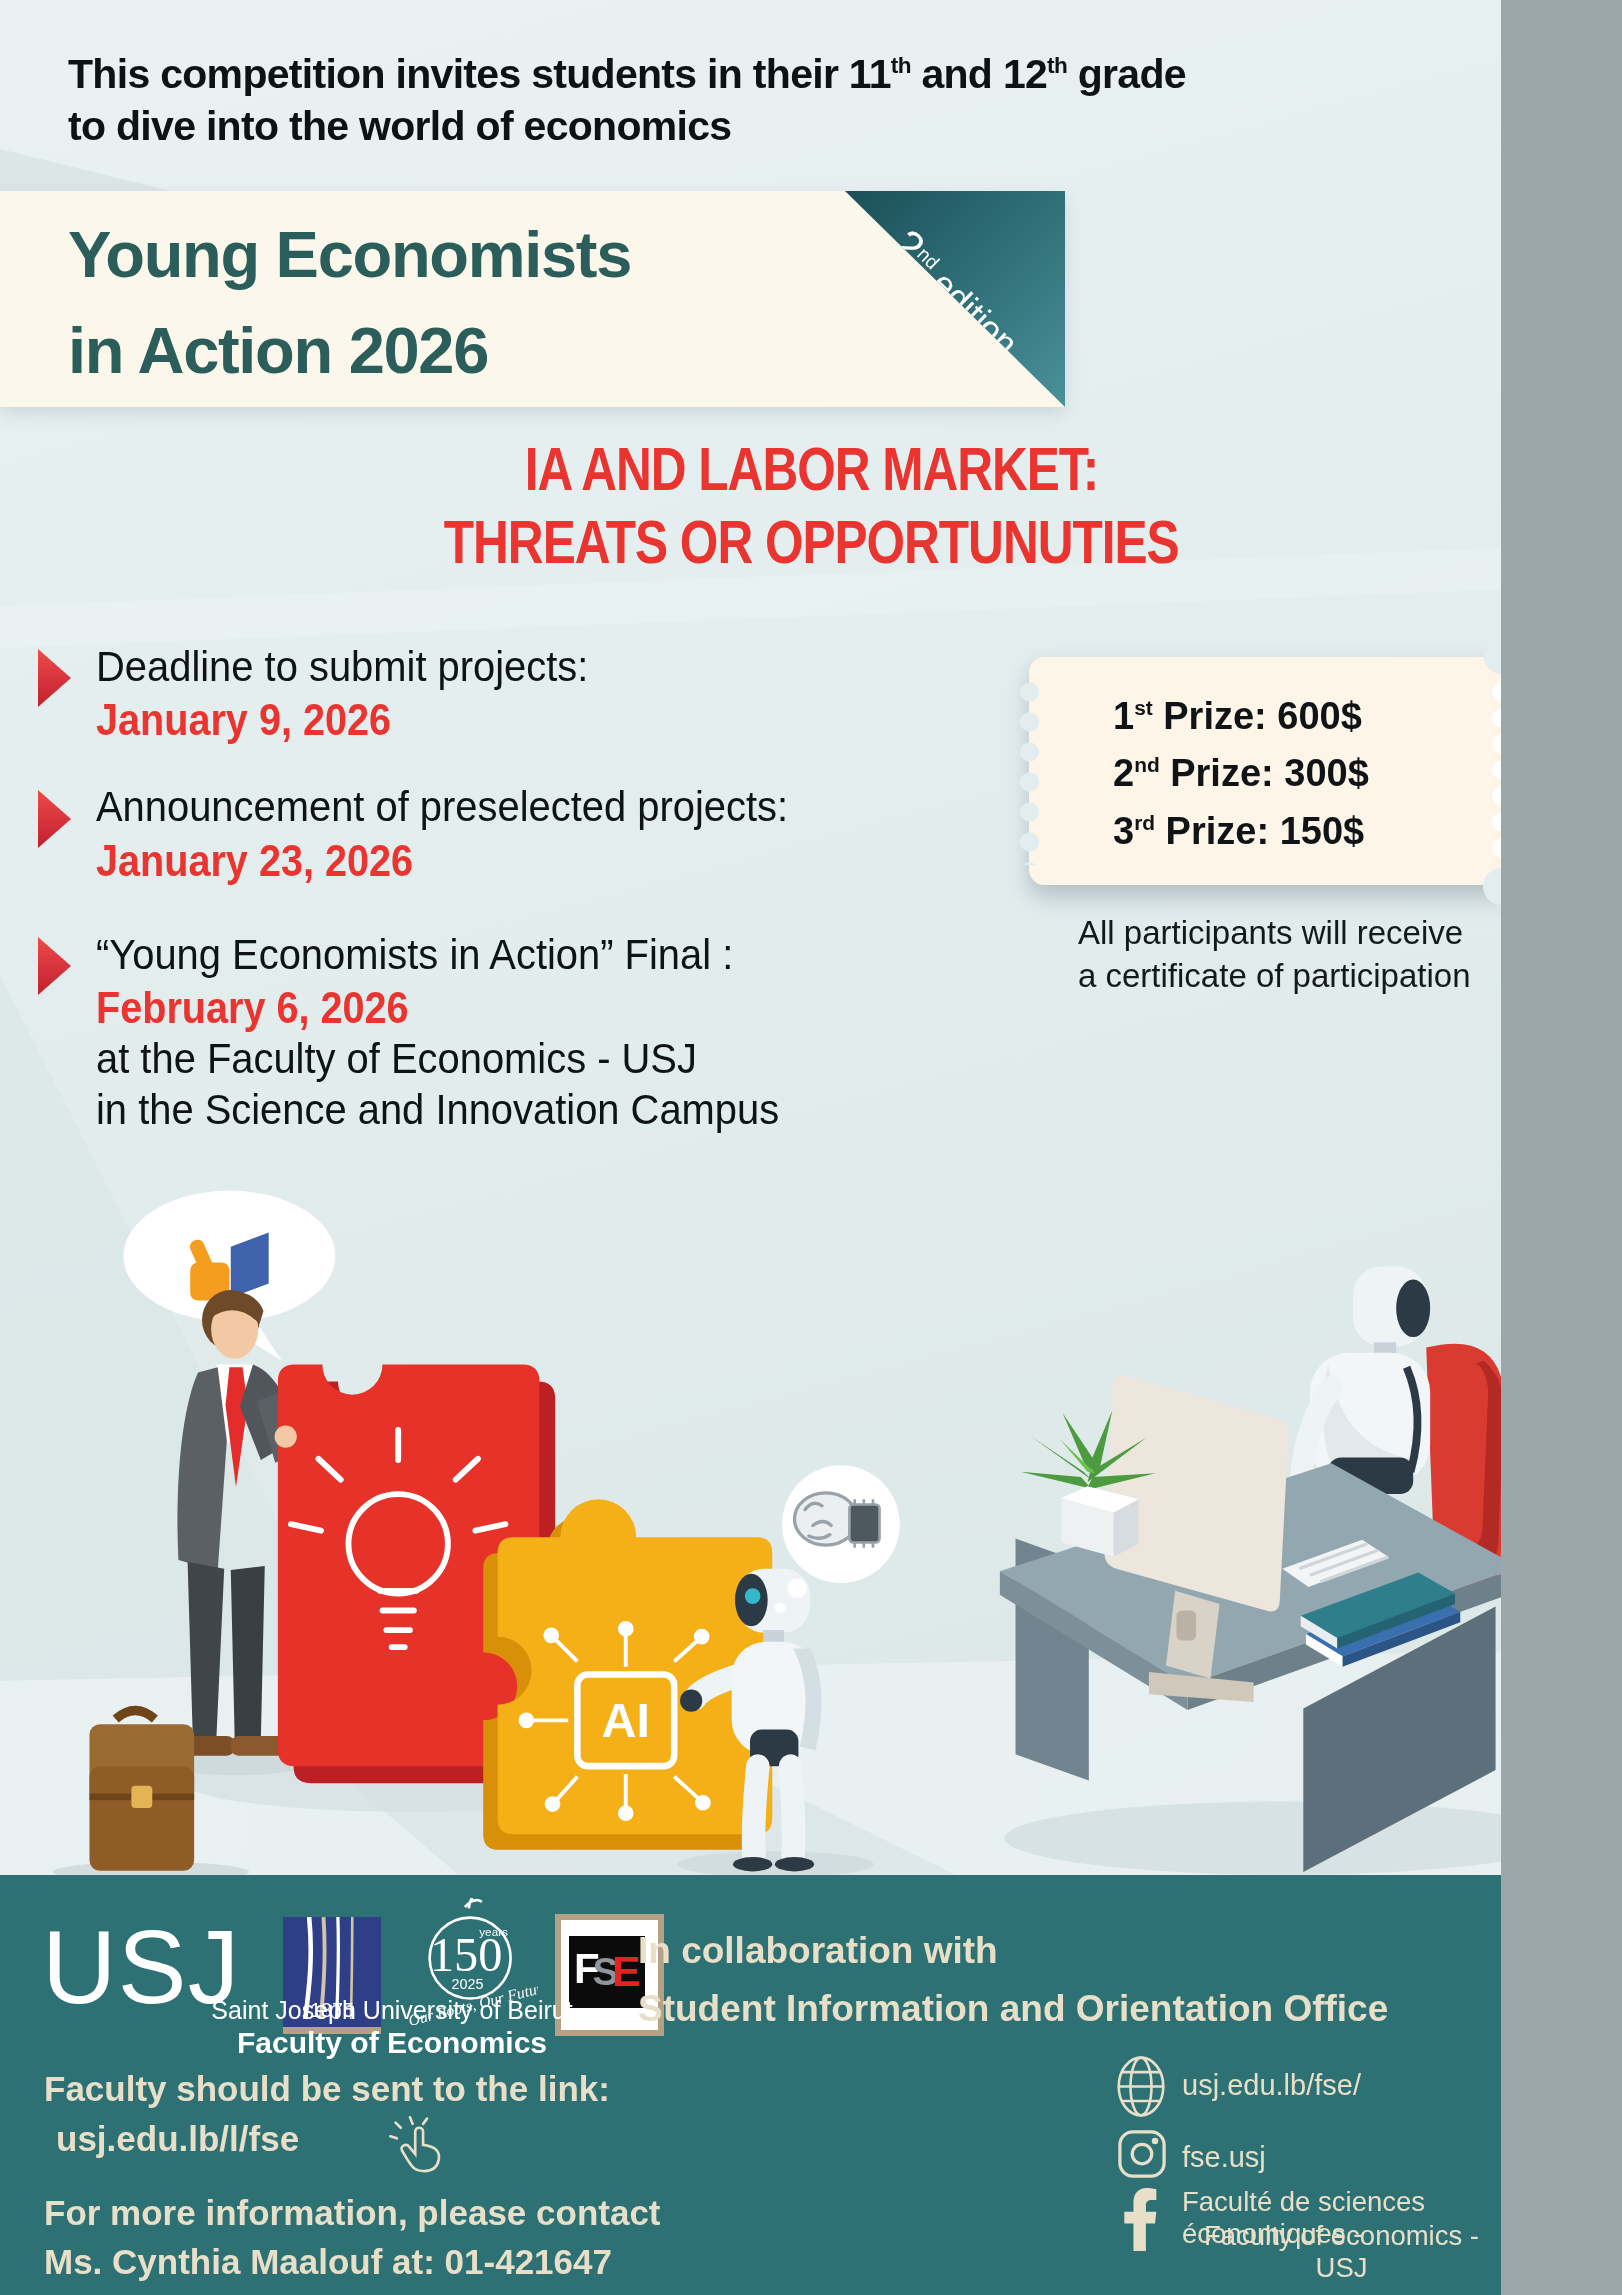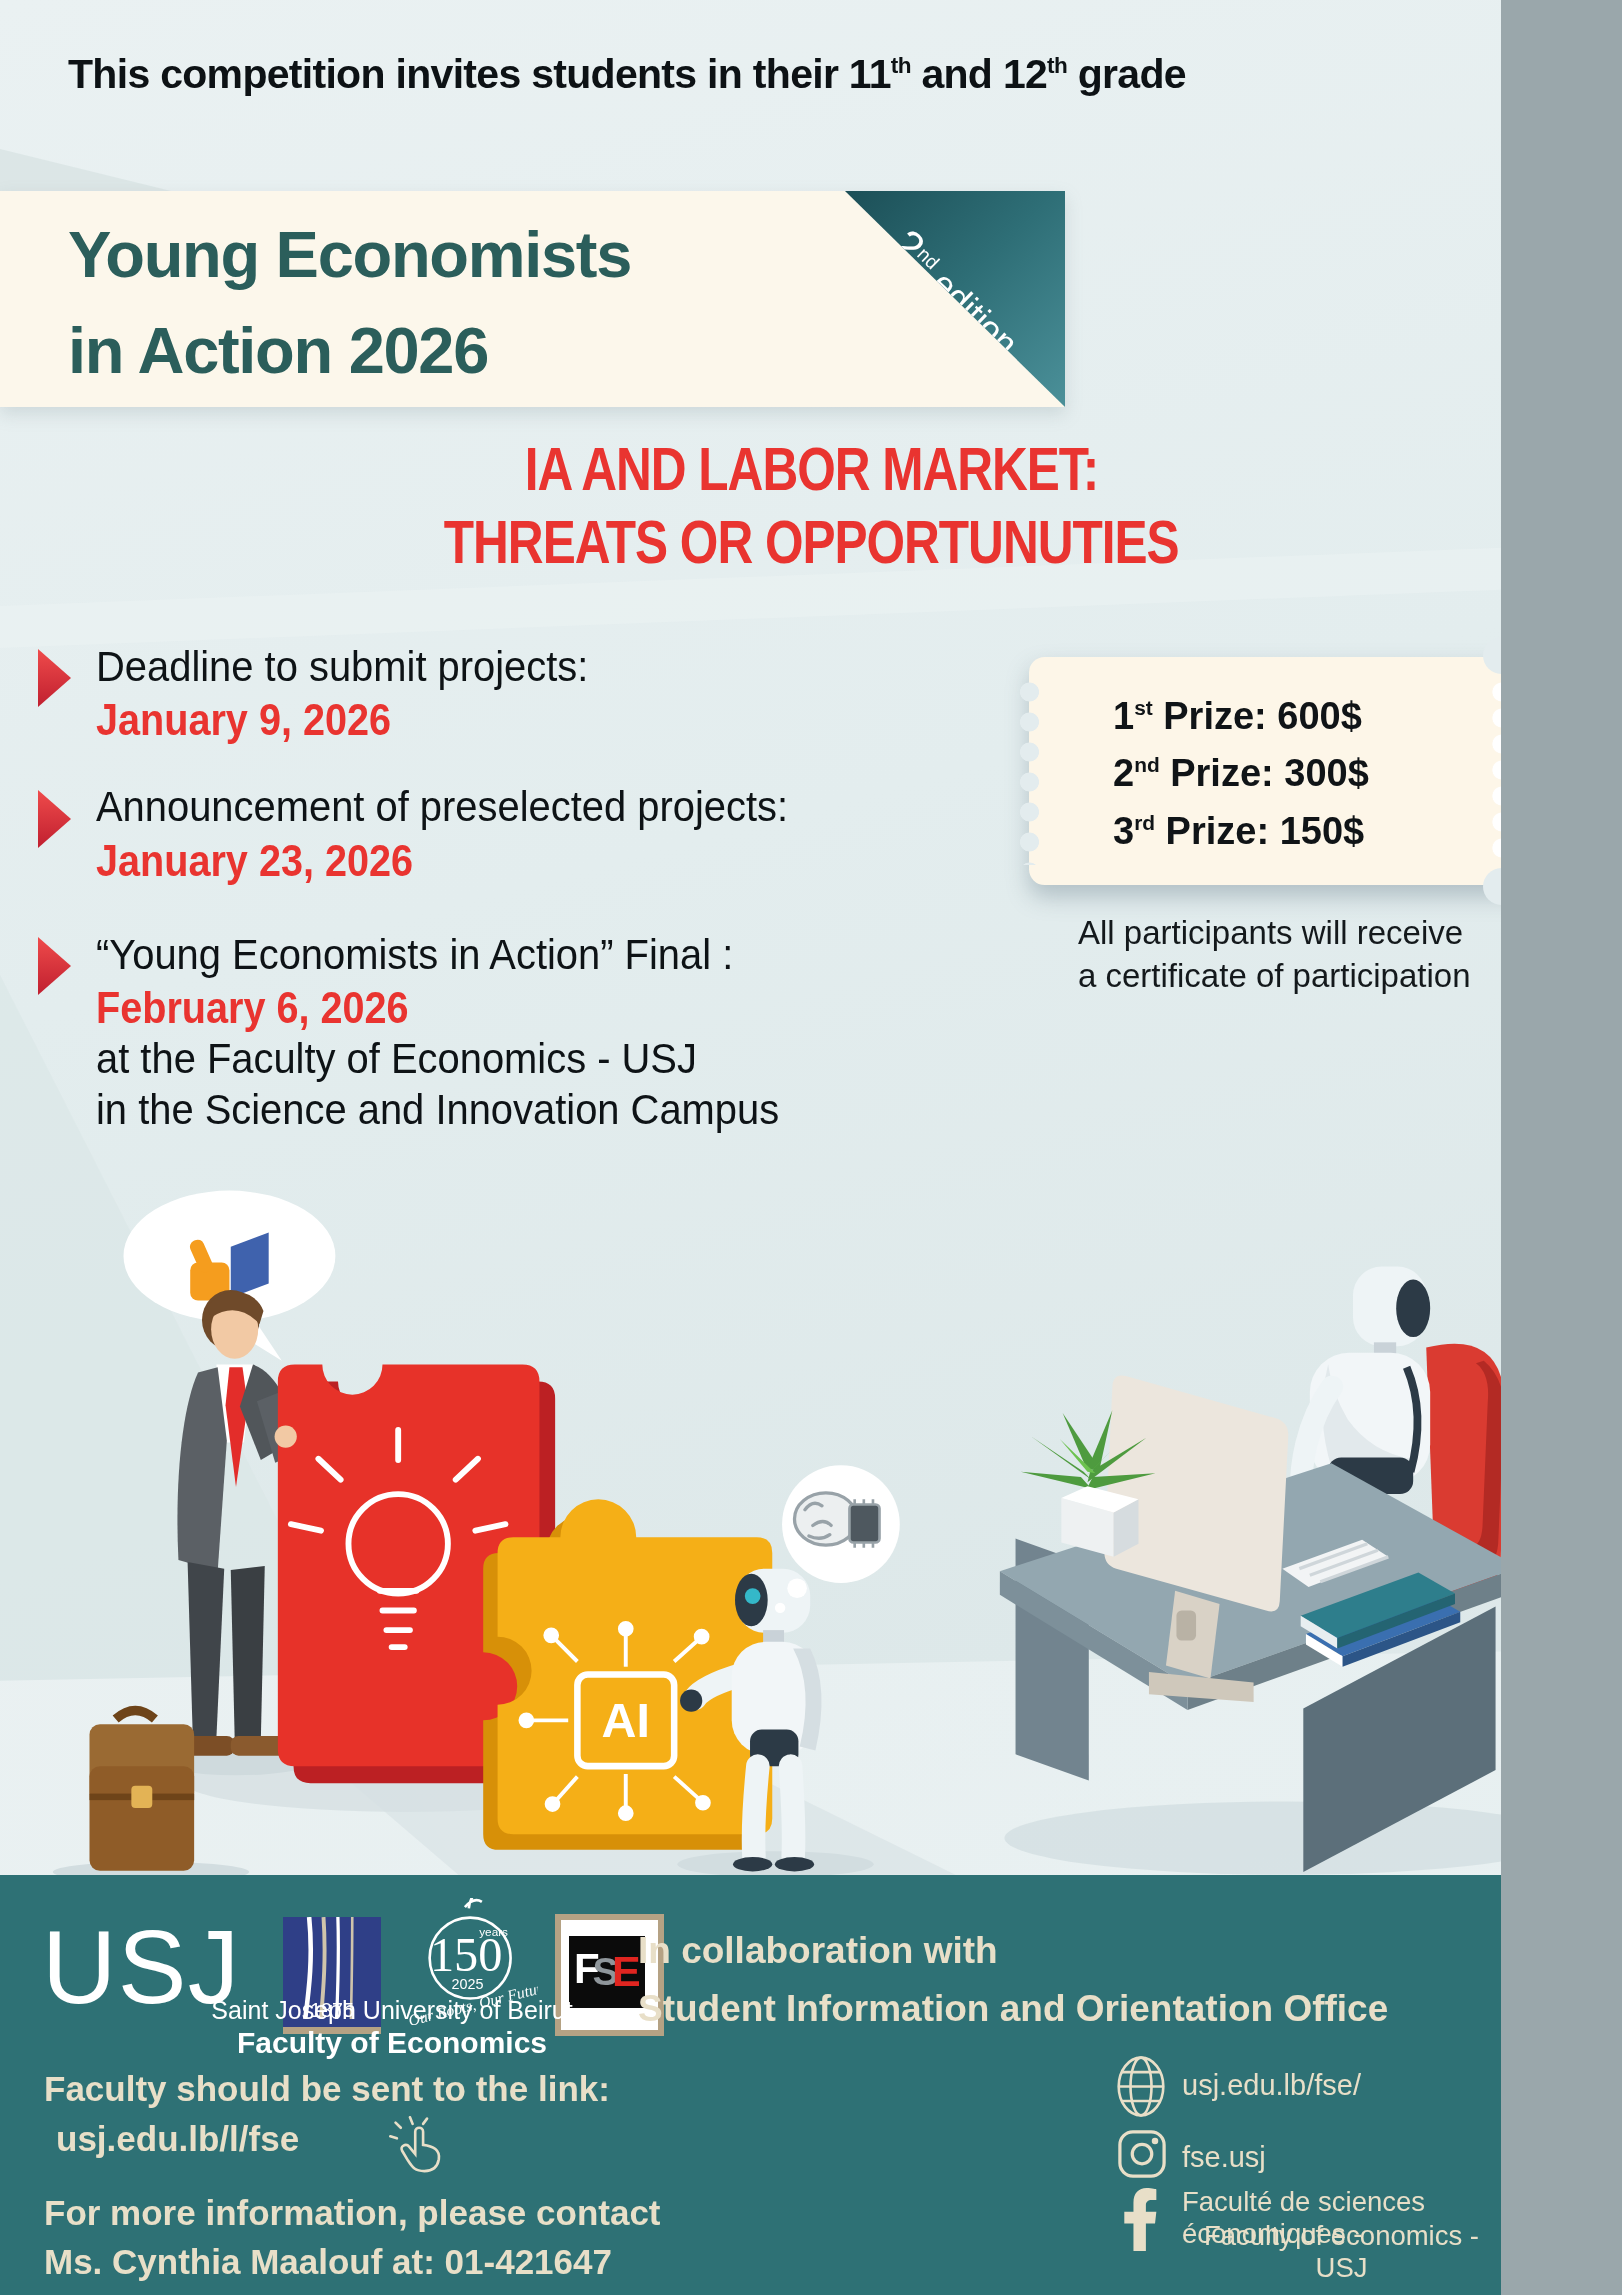--- a/index.html
+++ b/index.html
@@ -70,20 +70,21 @@
 
 <div class="poster">
 
   <div class="bgband" style="left:0;top:149px;width:171px;height:42px;background:#d8e4e4;clip-path:polygon(0 0,100% 100%,0 100%);opacity:.8;"></div>
   <div class="bgband" style="left:0;top:975px;width:458px;height:900px;background:#d9e6e6;clip-path:polygon(0 0,100% 100%,0 100%);opacity:.55;"></div>
   <div class="bgband" style="left:0;top:1649px;width:1623px;height:226px;background:linear-gradient(100deg,#edf3f4,#e9f1f2);clip-path:polygon(0 14%,100% 0,100% 100%,0 100%);opacity:.8;"></div>
   <div class="bgband" style="left:0;top:543px;width:1623px;height:105px;background:#eef4f5;opacity:.45;clip-path:polygon(0 60%,100% 0,100% 40%,0 100%);"></div>
 
   <div class="abs intro">
     <div><span>This competition invites students in their 11</span><sup>th</sup><span> and 12</span><sup>th</sup><span> grade</span></div>
+    <div>to dive into the world of economics</div>
   </div>
 
   <div class="abs banner">
     <div class="banner-title">
       <div>Young Economists</div>
       <div>in Action 2026</div>
     </div>
   </div>
   <div class="abs ribbon">
     <div class="ribbon-text"><span class="num">2</span><sup>nd</sup><span> edition</span></div>

